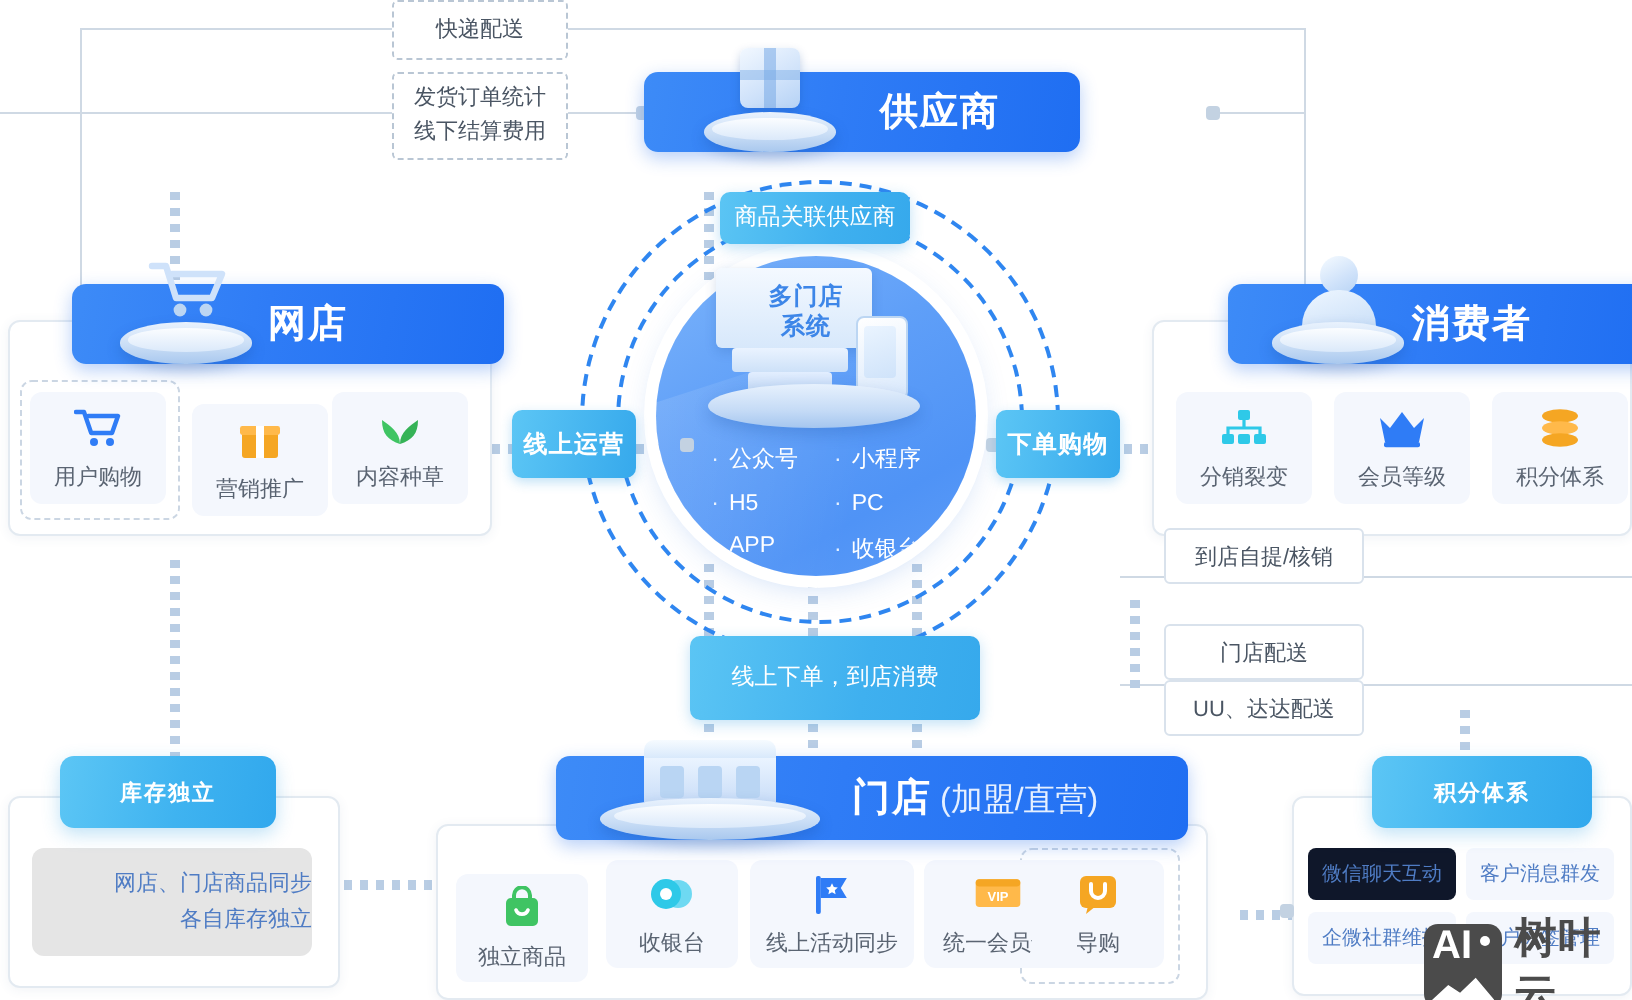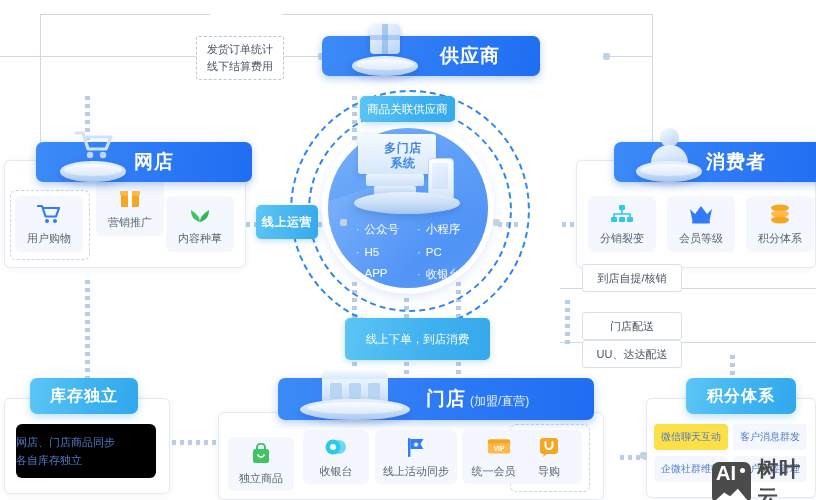--- a/index.html
+++ b/index.html
@@ -35,29 +35,29 @@
          box-shadow:0 1px 6px rgba(60,90,130,.07);z-index:3;}
 
   
   .banner{
     position:absolute;border-radius:7px;z-index:8;
     background:linear-gradient(100deg,#3d8bf7 0%,#2f7cf6 45%,#1f6ef2 100%);
     box-shadow:0 3px 9px rgba(36,110,235,.33);
     display:flex;align-items:center;padding-left:48px;
   }
   .banner .btitle{color:#fff;font-size:19px;font-weight:bold;letter-spacing:1px;}
-  .banner .bsub{color:#e6f0ff;font-size:12px;margin-left:4px;letter-spacing:0;}
+  .banner .bsub{color:#e6f0ff;font-size:16px;margin-left:4px;letter-spacing:0;}
 
   .banner-cyan{
     position:absolute;border-radius:7px;z-index:8;
     background:linear-gradient(100deg,#5cc6f5 0%,#3fb3f0 55%,#31a8ed 100%);
     box-shadow:0 3px 9px rgba(47,160,225,.3);
     display:flex;align-items:center;justify-content:center;
   }
-  .banner-cyan .btitle{color:#fff;font-size:16px;font-weight:bold;letter-spacing:1px;}
+  .banner-cyan .btitle{color:#fff;font-size:11px;font-weight:bold;letter-spacing:1px;}
 
   
   .ped{position:absolute;z-index:9;}
   .ped .disc{position:absolute;left:0;bottom:0;width:100%;height:38%;border-radius:50%;
      background:linear-gradient(180deg,#e9f2fd 0%,#cadef6 55%,#a9c8ee 100%);
      box-shadow:0 3px 7px rgba(20,70,150,.25);}
   .ped .disc:after{content:"";position:absolute;left:6%;top:14%;width:88%;height:58%;
      border-radius:50%;background:linear-gradient(180deg,#fbfdff,#dbe9fa);}
 
   
@@ -151,20 +151,23 @@
   <div class="dash-h" style="left:148px;top:440px;width:70px;"></div>
 
   <div class="nub" style="left:318px;top:53px;"></div>
   <div class="nub" style="left:603px;top:53px;"></div>
   <div class="nub" style="left:256px;top:219px;"></div>
   <div class="nub" style="left:340px;top:219px;"></div>
   <div class="nub" style="left:493px;top:219px;"></div>
   <div class="nub" style="left:592px;top:219px;"></div>
   <div class="nub" style="left:640px;top:452px;"></div>
 
+  <div class="note" style="left:196px;top:0px;width:86px;height:28px;">
+    <span>快递配送</span>
+  </div>
 
   <div class="note" style="left:196px;top:36px;width:86px;height:42px;">
     <span>发货订单统计</span>
     <span>线下结算费用</span>
   </div>
 
 
   <div class="banner" style="left:322px;top:36px;width:170px;height:40px;">
     <div style="position:absolute;left:118px;" class="btitle">供应商</div>
   </div>
@@ -214,20 +217,23 @@
     <div>系统</div>
   </div>
 
   <div class="cardlabel" style="left:360px;top:96px;width:95px;height:26px;">
     <span>商品关联供应商</span>
   </div>
 
   <div class="miniblue" style="left:256px;top:205px;width:62px;height:34px;">
     <span>线上运营</span>
   </div>
+  <div class="miniblue" style="left:498px;top:205px;width:62px;height:34px;">
+    <span>下单购物</span>
+  </div>
 
   <div class="cardlabel" style="left:345px;top:318px;width:145px;height:42px;">
     <span>线上下单，到店消费</span>
   </div>
 
   <div class="panel" style="left:4px;top:160px;width:240px;height:106px;"></div>
 
   <div class="banner" style="left:36px;top:142px;width:168px;height:40px;">
     <div style="position:absolute;left:98px;" class="btitle">网店</div>
   </div>
@@ -246,21 +252,21 @@
     <div class="ticon">
       <svg width="24" height="22" viewBox="0 0 24 22">
         <path d="M1 3h4l3.6 10.5H19L22 5H7" fill="none" stroke="#2f7cf6" stroke-width="2.2" stroke-linecap="round" stroke-linejoin="round"></path>
         <circle cx="10" cy="18" r="2" fill="#2f7cf6"></circle>
           <circle cx="18" cy="18" r="2" fill="#2f7cf6"></circle>
       </svg>
     </div>
     <div class="tlabel">用户购物</div>
   </div>
 
-  <div class="tile" style="left:96px;top:180px;width:68px;height:56px;">
+  <div class="tile" style="left:96px;top:202px;width:68px;height:56px;">
     <div class="ticon">
       <svg width="24" height="22" viewBox="0 0 24 22">
         <rect x="3" y="7" width="18" height="13" rx="1.5" fill="#f5a623"></rect>
         <rect x="2" y="4" width="20" height="4.5" rx="1.2" fill="#ffb94a"></rect>
         <rect x="10" y="4" width="4" height="16" fill="#fff"></rect>
       </svg>
     </div>
     <div class="tlabel">营销推广</div>
   </div>
 
@@ -328,22 +334,22 @@
     <span>门店配送</span>
   </div>
   <div class="plainbox" style="left:582px;top:340px;width:98px;height:26px;">
     <span>UU、达达配送</span>
   </div>
 
   <div class="panel" style="left:4px;top:398px;width:164px;height:94px;"></div>
   <div class="banner-cyan" style="left:30px;top:378px;width:108px;height:36px;">
     <div class="btitle">库存独立</div>
   </div>
-  <div style="position:absolute;left:16px;top:424px;width:140px;height:54px;background:#000000;border-radius:6px;
-       display:flex;flex-direction:column;align-items:flex-start;justify-content:center;z-index:5;
+  <div style="position:absolute;left:16px;top:424px;width:140px;height:54px;background:#e5e5e5;border-radius:6px;
+       display:flex;flex-direction:column;align-items:flex-end;justify-content:center;z-index:5;
        color:#4f7cc4;font-size:11px;line-height:18px;">
     <span>网店、门店商品同步</span>
     <span>各自库存独立</span>
   </div>
 
   <div class="panel" style="left:218px;top:412px;width:384px;height:86px;"></div>
   <div class="banner" style="left:278px;top:378px;width:268px;height:42px;">
     <div style="position:absolute;left:148px;display:flex;align-items:baseline;">
       <span class="btitle">门店</span>
       <span class="bsub">(加盟/直营)</span>
@@ -415,21 +421,21 @@
       </svg>
     </div>
     <div class="tlabel">导购</div>
   </div>
 
   <div class="panel" style="left:646px;top:398px;width:168px;height:98px;"></div>
   <div class="banner-cyan" style="left:686px;top:378px;width:110px;height:36px;">
     <div class="btitle">积分体系</div>
   </div>
 
-  <div style="position:absolute;left:654px;top:424px;width:74px;height:26px;background:#fde047;border-radius:4px;
+  <div style="position:absolute;left:654px;top:424px;width:74px;height:26px;background:#0f172a;border-radius:4px;
        display:flex;align-items:center;justify-content:center;color:#4f7cc4;font-size:10px;z-index:5;">
     <span>微信聊天互动</span>
   </div>
   <div style="position:absolute;left:733px;top:424px;width:74px;height:26px;background:#f4f7fd;border-radius:4px;
        display:flex;align-items:center;justify-content:center;color:#4f7cc4;font-size:10px;z-index:5;">
     <span>客户消息群发</span>
   </div>
   <div style="position:absolute;left:654px;top:456px;width:74px;height:26px;background:#f4f7fd;border-radius:4px;
        display:flex;align-items:center;justify-content:center;color:#4f7cc4;font-size:10px;z-index:5;">
     <span>企微社群维护</span>

